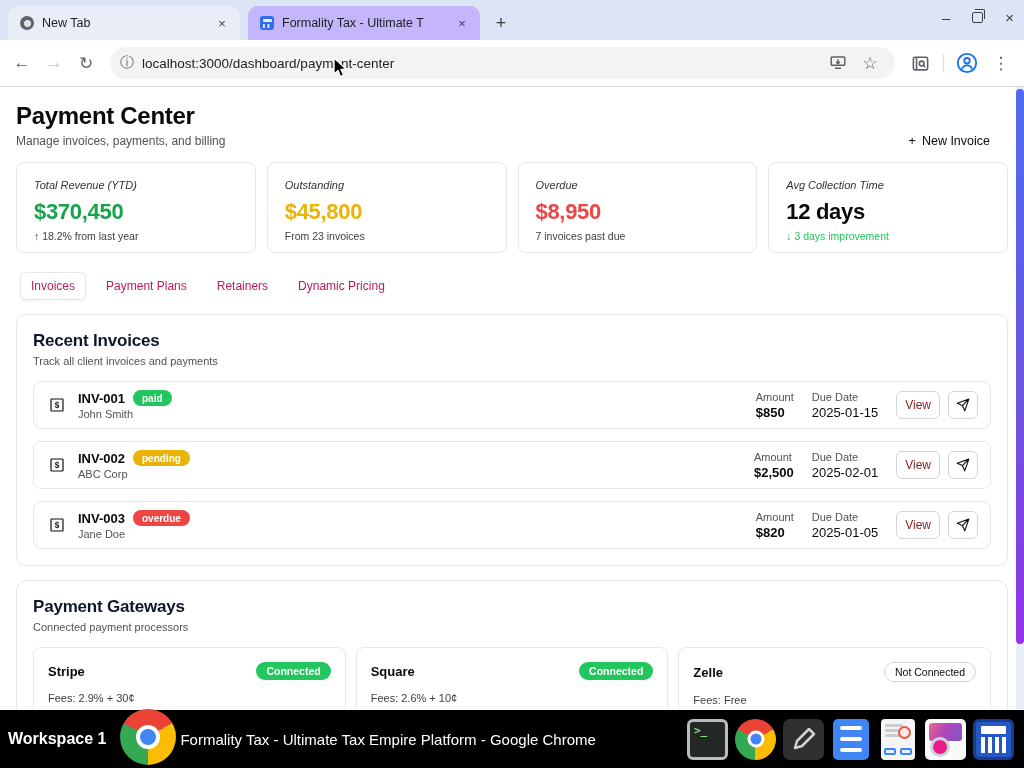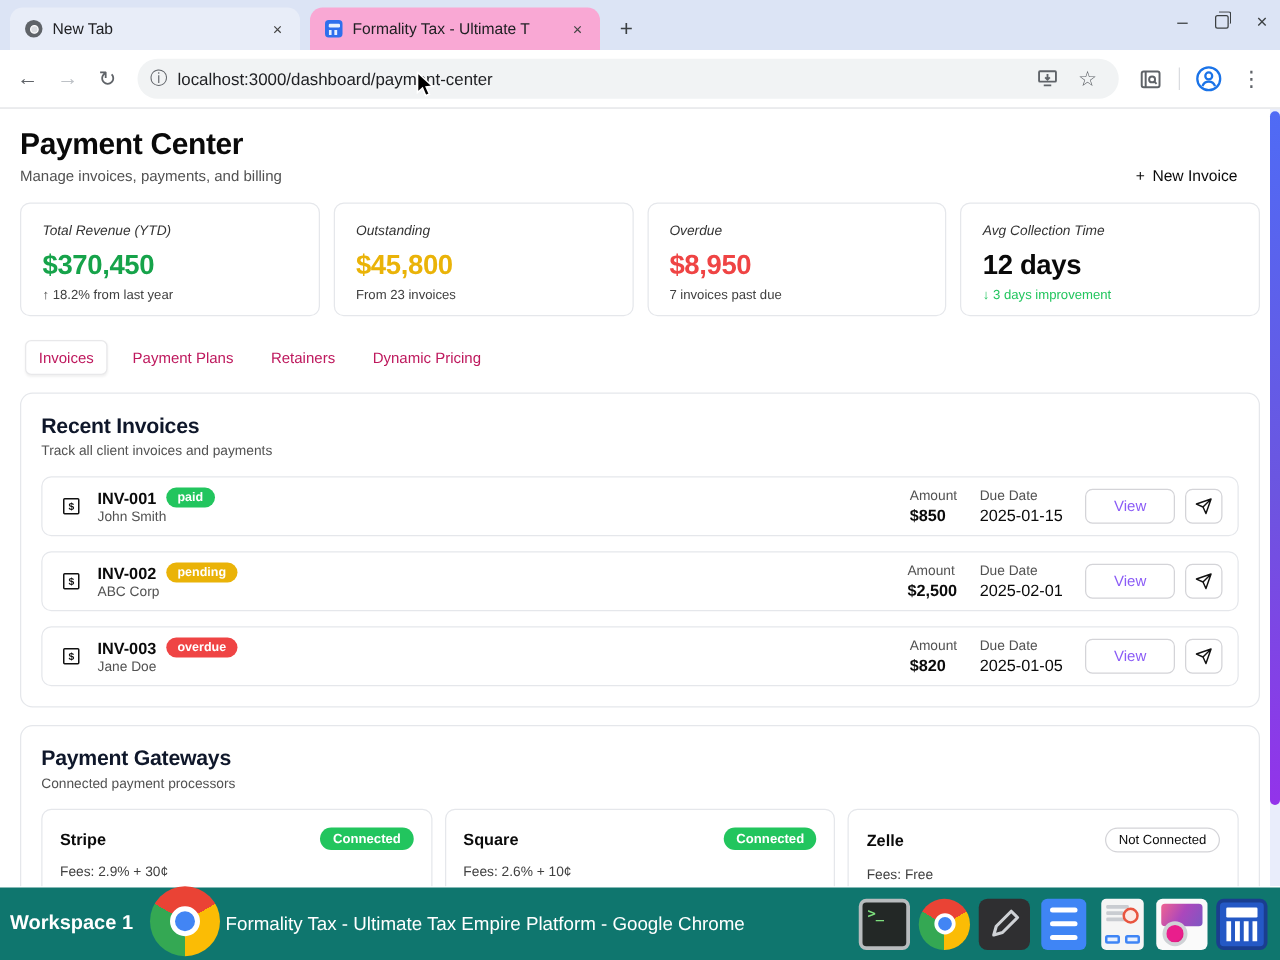--- a/index.html
+++ b/index.html
@@ -3,21 +3,21 @@
 <meta charset="utf-8">
 <style>
   * { margin:0; padding:0; box-sizing:border-box; }
   html,body { width:1024px; height:768px; overflow:hidden; }
   body { font-family:"Liberation Sans", sans-serif; background:#fff; position:relative; }
 
   
   .tabstrip { height:40px; background:#dce4f5; display:flex; align-items:flex-end; position:relative; }
   .tab { height:34px; display:flex; align-items:center; gap:8px; padding:0 10px 0 12px; width:232px; border-radius:10px 10px 0 0; font-size:12.5px; color:#202124; }
   .tab.inactive { background:rgba(255,255,255,0.35); margin-left:8px; }
-  .tab.active { background:#f9a8d4; margin-left:8px; }
+  .tab.active { background:#c4b5fd; margin-left:8px; }
   .tab .title { flex:1; white-space:nowrap; overflow:hidden; }
   .tab .close { width:16px; height:16px; border-radius:50%; display:flex; align-items:center; justify-content:center; font-size:13px; color:#444; cursor:pointer; }
   .favicon-donut { width:14px; height:14px; border-radius:50%; background:#5f6368; display:flex; align-items:center; justify-content:center; flex:0 0 auto; }
   .favicon-donut i { display:block; width:7px; height:7px; border-radius:50%; background:#dadce0; border:1.5px solid #fff; }
   .favicon-calc { width:14px; height:14px; border-radius:3px; background:#2f6fed; position:relative; flex:0 0 auto; }
   .favicon-calc i { position:absolute; left:2.5px; top:2.5px; width:9px; height:3px; background:#e8f0fe; border-radius:1px; }
   .favicon-calc b { position:absolute; left:2.5px; top:7.5px; width:9px; height:4.5px;
      background:linear-gradient(90deg,#e8f0fe 2px,transparent 2px) 0 0/4.5px 2.5px repeat; }
   .newtab-plus { width:26px; height:26px; margin:0 0 4px 8px; border-radius:50%; display:flex; align-items:center; justify-content:center; font-size:18px; color:#3c4043; cursor:pointer; }
   .win-controls { position:absolute; right:10px; top:0; height:34px; display:flex; align-items:center; gap:22px; color:#3c4043; }
@@ -70,41 +70,41 @@
   .inv-id { font-size:13px; font-weight:700; color:#0a0a0a; }
   .pill { font-size:10px; font-weight:600; color:#fff; padding:2.5px 9px; border-radius:999px; }
   .pill.paid { background:#22c55e; }
   .pill.pending { background:#eab308; }
   .pill.overdue { background:#ef4444; }
   .inv-client { font-size:11px; color:#525252; margin-top:2px; }
   .inv-col { text-align:left; margin-right:18px; }
   .inv-col .lbl { font-size:11px; color:#525252; margin-bottom:2px; }
   .inv-col .val { font-size:13px; font-weight:700; color:#0a0a0a; }
   .inv-col .val.normal { font-weight:400; }
-  .view-btn { border:1px solid #d4d4d8; background:#fff; border-radius:6px; font-family:inherit; font-size:12px; color:#8b5cf6; padding:6px 22px; margin-right:8px; cursor:pointer; }
+  .view-btn { border:1px solid #d4d4d8; background:#fff; border-radius:6px; font-family:inherit; font-size:12px; color:#7f1d1d; padding:6px 8px; margin-right:8px; cursor:pointer; }
   .send-btn { border:1px solid #d4d4d8; background:#fff; border-radius:6px; width:30px; height:28px; display:flex; align-items:center; justify-content:center; cursor:pointer; }
 
   .gateways { display:flex; gap:10px; }
   .gw-card { flex:1; border:1px solid #e5e7eb; border-radius:8px; padding:14px; height:110px; }
   .gw-head { display:flex; justify-content:space-between; align-items:center; margin-bottom:12px; }
   .gw-name { font-size:13px; font-weight:700; color:#0a0a0a; }
   .gpill { font-size:10.5px; padding:3px 10px; border-radius:999px; font-weight:600; }
   .gpill.connected { background:#22c55e; color:#fff; }
   .gpill.notconnected { background:#fff; color:#0a0a0a; border:1px solid #d4d4d8; font-weight:400; }
   .gw-line { font-size:11px; color:#404040; margin-bottom:6px; }
 
   
   .scroll-track { position:absolute; top:0; right:0; width:8px; height:622px; background:#e9edfb; }
   .scroll-thumb { position:absolute; top:2px; right:0; width:8px; height:555px; border-radius:4px; background:linear-gradient(180deg,#4f6bf5 0%,#6c55e0 55%,#9333ea 100%); }
 
   
   .cursor { position:absolute; left:330px; top:57px; z-index:50; }
 
   
-  .taskbar { position:absolute; left:0; bottom:0; width:1024px; height:58px; background:#0f766e; display:flex; align-items:center; color:#fff; padding:0 6px 0 8px; }
+  .taskbar { position:absolute; left:0; bottom:0; width:1024px; height:58px; background:#000000; display:flex; align-items:center; color:#fff; padding:0 6px 0 8px; }
   .ws-label { font-size:16px; font-weight:700; margin-right:14px; white-space:nowrap; }
   .tb-chrome { width:56px; height:56px; border-radius:50%; position:relative; flex:0 0 auto; margin-right:4px; margin-top:-4px;
      background:conic-gradient(from 60deg,#fbbc05 0 120deg,#34a853 120deg 240deg,#ea4335 240deg 360deg); }
   .tb-chrome i { position:absolute; left:50%; top:50%; transform:translate(-50%,-50%); width:24px; height:24px; border-radius:50%; background:#4285f4; border:4px solid #fff; }
   .tb-title { font-size:15px; color:#fff; white-space:nowrap; flex:1; }
   .tb-icons { display:flex; align-items:center; gap:7px; margin-right:4px; }
   .tb-ic { width:41px; height:41px; border-radius:6px; position:relative; flex:0 0 auto; cursor:pointer; }
   .ic-terminal { background:#232826; border:3px solid #b8bcbe; }
   .ic-terminal span { position:absolute; left:4px; top:2px; color:#7ee07e; font-size:11px; font-weight:700; font-family:"DejaVu Sans Mono",monospace; }
   .ic-chrome { border-radius:50%; background:conic-gradient(from 60deg,#fbbc05 0 120deg,#34a853 120deg 240deg,#ea4335 240deg 360deg); }

